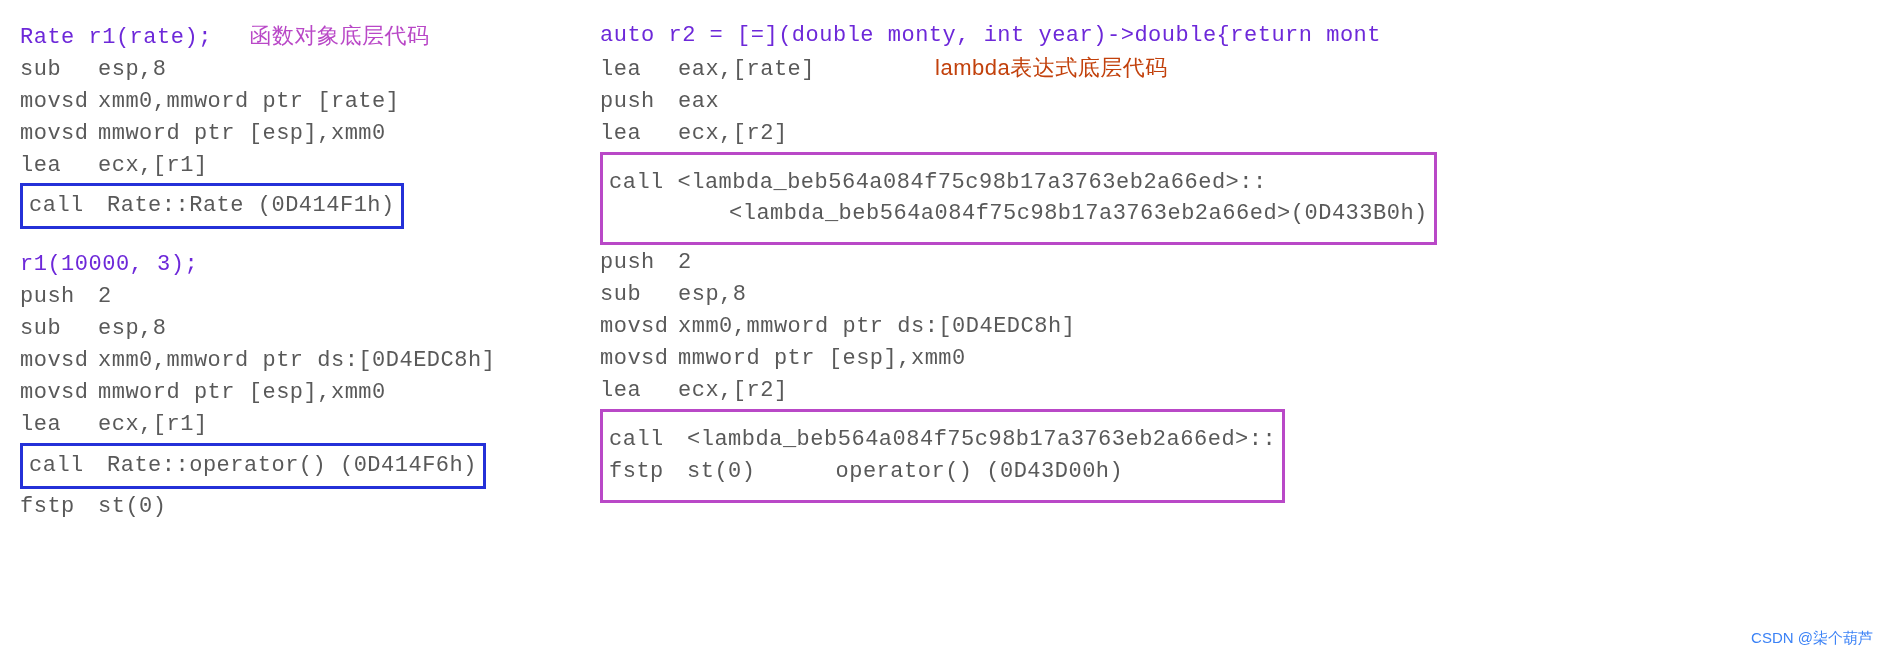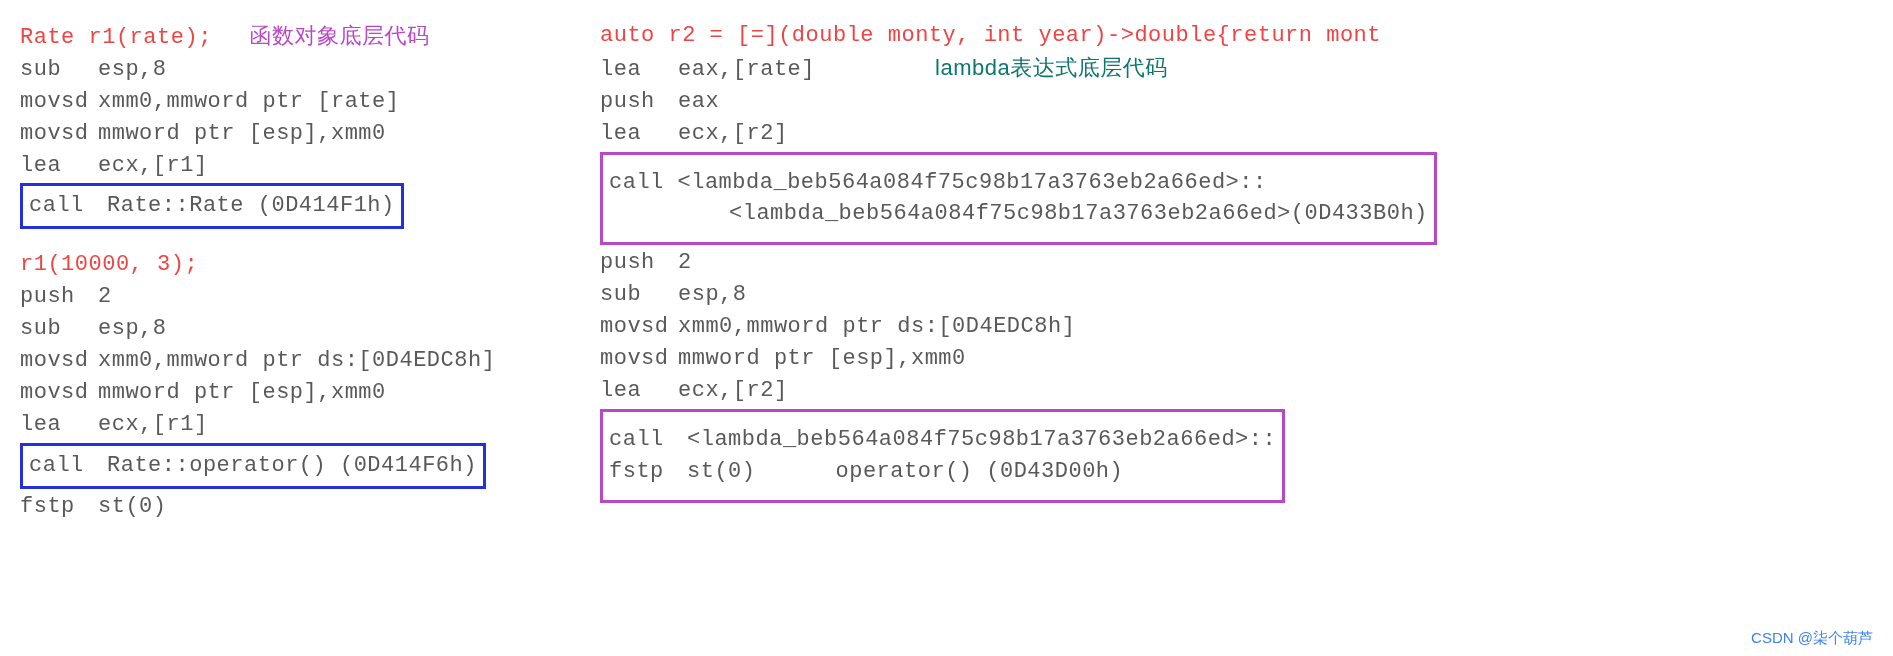--- a/index.html
+++ b/index.html
@@ -22,30 +22,30 @@
     .right-col {
       flex: 0 0 auto;
       width: 1280px;
     }
     .code-line {
       line-height: 1.45;
       letter-spacing: 0.5px;
     }
     .src-line {
       display: inline-block;
-      color: #ef4444;
+      color: #6d28d9;
     }
     .comment-left {
       color: #b948c7;
       font-family: 'Microsoft YaHei', 'SimSun', sans-serif;
       font-size: 22px;
       margin-left: 24px;
     }
     .comment-right {
-      color: #0f766e;
+      color: #c2410c;
       font-family: 'Microsoft YaHei', 'SimSun', Arial, sans-serif;
       font-size: 22px;
       margin-left: 120px;
     }
     .asm-line {
       color: #595959;
       font-family: 'Courier New', Consolas, monospace;
     }
     .box-blue {
       border: 3px solid #2431d8;

